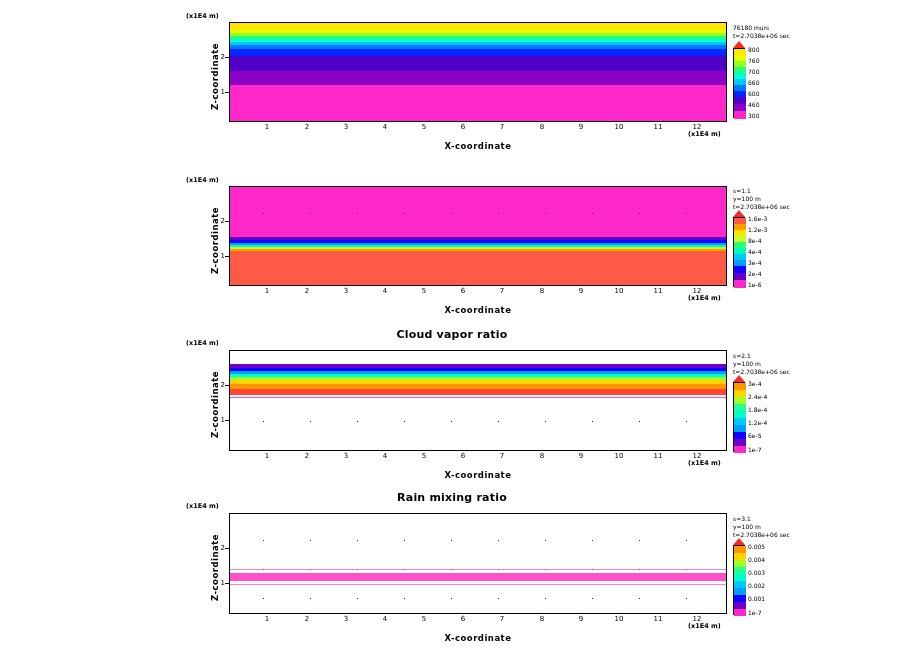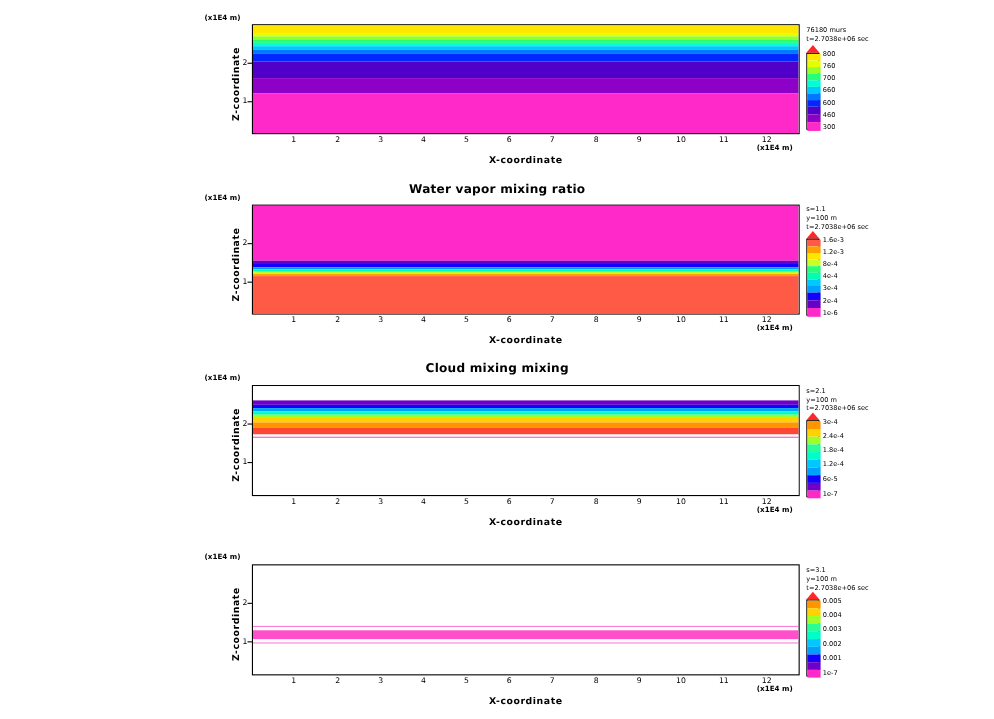--- a/index.html
+++ b/index.html
@@ -129,21 +129,20 @@
     <div class="cblabel" style="left:15px;top:16px;">760</div>
     <div class="cblabel" style="left:15px;top:27px;">700</div>
     <div class="cblabel" style="left:15px;top:38px;">660</div>
     <div class="cblabel" style="left:15px;top:49px;">600</div>
     <div class="cblabel" style="left:15px;top:60px;">460</div>
     <div class="cblabel" style="left:15px;top:71px;">300</div>
   </div>
 </div>
 
 <div class="panel" style="top:163px;height:160px;">
-  <div class="title" style="top:2px;">Water vapor mixing ratio</div>
   <div class="unit" style="left:186px;top:13px;">(x1E4 m)</div>
 
   <div class="plotbox" style="left:229px;top:23px;width:498px;height:100px;">
     <div class="bands">
       <div class="band" style="top:0px;height:50px;background:#ff28c8;"></div>
       <div class="band" style="top:50px;height:3px;background:#6400c8;"></div>
       <div class="band" style="top:53px;height:3px;background:#1400ff;"></div>
       <div class="band" style="top:56px;height:2px;background:#00a0ff;"></div>
       <div class="band" style="top:58px;height:2px;background:#00ffb4;"></div>
       <div class="band" style="top:60px;height:2px;background:#c8ff28;"></div>
@@ -198,21 +197,21 @@
     <div class="cblabel" style="left:15px;top:16px;">1.2e-3</div>
     <div class="cblabel" style="left:15px;top:27px;">8e-4</div>
     <div class="cblabel" style="left:15px;top:38px;">4e-4</div>
     <div class="cblabel" style="left:15px;top:49px;">3e-4</div>
     <div class="cblabel" style="left:15px;top:60px;">2e-4</div>
     <div class="cblabel" style="left:15px;top:71px;">1e-6</div>
   </div>
 </div>
 
 <div class="panel" style="top:326px;height:162px;">
-  <div class="title" style="top:2px;">Cloud mixing mixing</div>
+  <div class="title" style="top:2px;">Cloud vapor ratio</div>
   <div class="unit" style="left:186px;top:13px;">(x1E4 m)</div>
 
   <div class="plotbox" style="left:229px;top:24px;width:498px;height:101px;">
     <div class="bands">
       <div class="band" style="top:0px;height:13px;background:#ffffff;"></div>
       <div class="band" style="top:13px;height:4px;background:#6e00c8;"></div>
       <div class="band" style="top:17px;height:3px;background:#1400ff;"></div>
       <div class="band" style="top:20px;height:3px;background:#00a0ff;"></div>
       <div class="band" style="top:23px;height:3px;background:#00ffc8;"></div>
       <div class="band" style="top:26px;height:3px;background:#a0ff28;"></div>
@@ -269,20 +268,21 @@
     <div class="cblabel" style="left:15px;top:5px;">3e-4</div>
     <div class="cblabel" style="left:15px;top:18px;">2.4e-4</div>
     <div class="cblabel" style="left:15px;top:31px;">1.8e-4</div>
     <div class="cblabel" style="left:15px;top:44px;">1.2e-4</div>
     <div class="cblabel" style="left:15px;top:57px;">6e-5</div>
     <div class="cblabel" style="left:15px;top:71px;">1e-7</div>
   </div>
 </div>
 
 <div class="panel" style="top:489px;height:165px;">
+  <div class="title" style="top:2px;">Rain mixing ratio</div>
   <div class="unit" style="left:186px;top:13px;">(x1E4 m)</div>
 
   <div class="plotbox" style="left:229px;top:24px;width:498px;height:101px;">
     <div class="dots"></div>
     <div class="bands">
       <div class="band" style="top:59px;height:8px;background:#ff46c8;opacity:.95;"></div>
       <div class="band" style="top:55px;height:1px;background:#ff46c8;opacity:.7;"></div>
       <div class="band" style="top:70px;height:1px;background:#ff46c8;opacity:.7;"></div>
     </div>
   </div>

